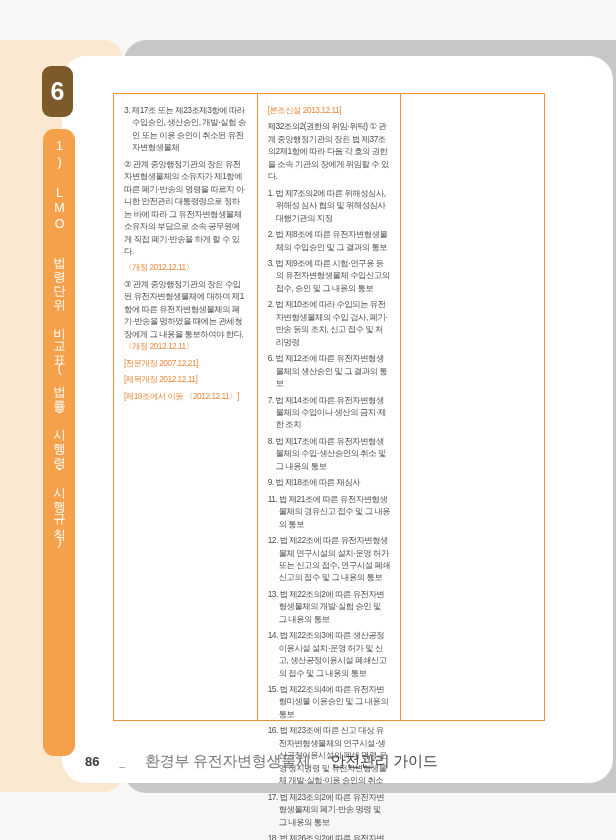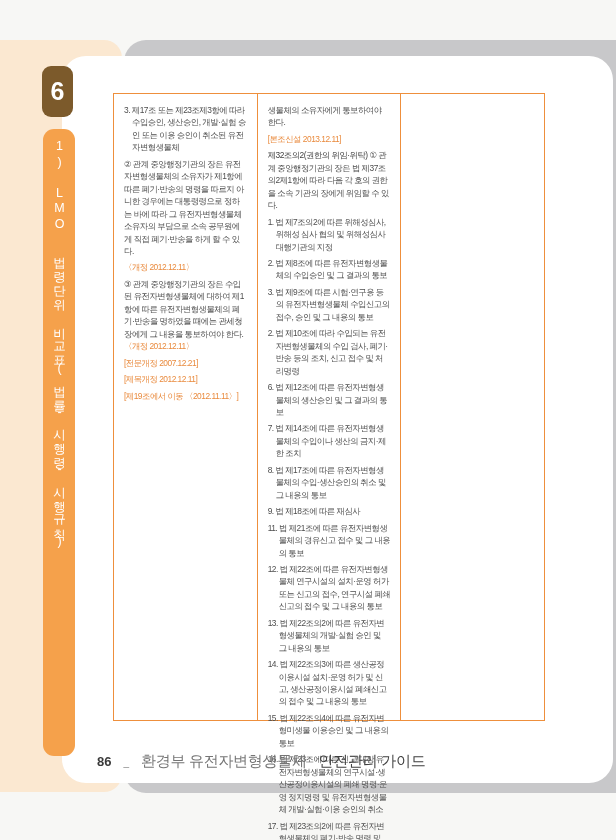--- a/index.html
+++ b/index.html
@@ -70,22 +70,22 @@
   .tcol + .tcol{ border-left:1px solid var(--orange-border); }
   .para{ margin:4px; }
   .ind1{ padding-left:8px;  text-indent:-8px; }
   .ind2{ padding-left:11px; text-indent:-11px; }
   .rn{ color:var(--txt); }
   .rb{ color:#3F3F3F; font-weight:normal; }
   .ro{ color:var(--txt-orange); }
 
   
   .footer{
-    position:absolute; left:97px; top:752px;
-    display:flex; align-items:baseline; gap:12px;
+    position:absolute; left:85px; top:752px;
+    display:flex; align-items:baseline; gap:20px;
     white-space:nowrap;
   }
   .pgnum{ font-size:13px; font-weight:bold; color:#3A3A3A; }
   .sep{ font-size:10px; color:#8A8A8A; }
   .ftxt{ font-size:15px; color:#757575; letter-spacing:-0.3px; }
   .ftxt-b{ font-size:15px; font-weight:normal; color:#404040; letter-spacing:-0.3px;text-align:center; }
 </style>
 </head>
 <body>
 
@@ -99,29 +99,28 @@
     <span>6</span>
   </div>
 
   <div class="section-tab">
     <span class="vtext">1) LMO 법령단위 비교표(법률-시행령-시행규칙)</span>
   </div>
 
   <div class="law-table">
     <div class="tcol">
         <div class="para ind1"><span class="rn">3. 제17조 또는 제23조제3항에 따라 수입승인, 생산승인, 개발·실험 승인 또는 이용 승인이 취소된 유전자변형생물체</span></div>
-        <div class="para ind0"><span class="rn">② 관계 중앙행정기관의 장은 유전자변형생물체의 소유자가 제1항에 따른 폐기·반송의 명령을 따르지 아니한 경우에는 대통령령으로 정하는 바에 따라 그 유전자변형생물체 소유자의 부담으로 소속 공무원에게 직접 폐기·반송을 하게 할 수 있다.</span></div>
+        <div class="para ind0"><span class="rn">② 관계 중앙행정기관의 장은 유전자변형생물체의 소유자가 제1항에 따른 폐기·반송의 명령을 따르지 아니한 안전관리 대통령령으로 정하는 바에 따라 그 유전자변형생물체 소유자의 부담으로 소속 공무원에게 직접 폐기·반송을 하게 할 수 있다.</span></div>
         <div class="para ind0"><span class="ro">〈개정 2012.12.11〉</span></div>
         <div class="para ind0"><span class="rn">③ 관계 중앙행정기관의 장은 수입된 유전자변형생물체에 대하여 제1항에 따른 유전자변형생물체의 폐기·반송을 명하였을 때에는 관세청장에게 그 내용을 통보하여야 한다. </span><span class="ro">〈개정 2012.12.11〉</span></div>
         <div class="para ind0"><span class="ro">[전문개정 2007.12.21]</span></div>
         <div class="para ind0"><span class="ro">[제목개정 2012.12.11]</span></div>
-        <div class="para ind0"><span class="ro">[제19조에서 이동 〈2012.11.11〉]</span></div>
+        <div class="para ind0"><span class="ro">[제19조에서 이동 〈2012.12.11〉]</span></div>
       </div>
     <div class="tcol">
-        <div class="para ind0"><span class="rn">생물체의 소유자에게 통보하여야 한다.</span></div>
         <div class="para ind0"><span class="ro">[본조신설 2013.12.11]</span></div>
         <div class="para ind0"><span class="rb">제32조의2(권한의 위임·위탁)</span><span class="rn"> ① 관계 중앙행정기관의 장은 법 제37조의2제1항에 따라 다음 각 호의 권한을 소속 기관의 장에게 위임할 수 있다.</span></div>
         <div class="para ind1"><span class="rn">1. 법 제7조의2에 따른 위해성심사, 위해성 심사 협의 및 위해성심사대행기관의 지정</span></div>
         <div class="para ind1"><span class="rn">2. 법 제8조에 따른 유전자변형생물체의 수입승인 및 그 결과의 통보</span></div>
         <div class="para ind1"><span class="rn">3. 법 제9조에 따른 시험·연구용 등의 유전자변형생물체 수입신고의 접수, 승인 및 그 내용의 통보</span></div>
         <div class="para ind1"><span class="rn">2. 법 제10조에 따라 수입되는 유전자변형생물체의 수입 검사, 폐기·반송 등의 조치, 신고 접수 및 처리명령</span></div>
         <div class="para ind1"><span class="rn">6. 법 제12조에 따른 유전자변형생물체의 생산승인 및 그 결과의 통보</span></div>
         <div class="para ind1"><span class="rn">7. 법 제14조에 따른 유전자변형생물체의 수입이나 생산의 금지·제한 조치</span></div>
         <div class="para ind1"><span class="rn">8. 법 제17조에 따른 유전자변형생물체의 수입·생산승인의 취소 및 그 내용의 통보</span></div>
         <div class="para ind1"><span class="rn">9. 법 제18조에 따른 재심사</span></div>

